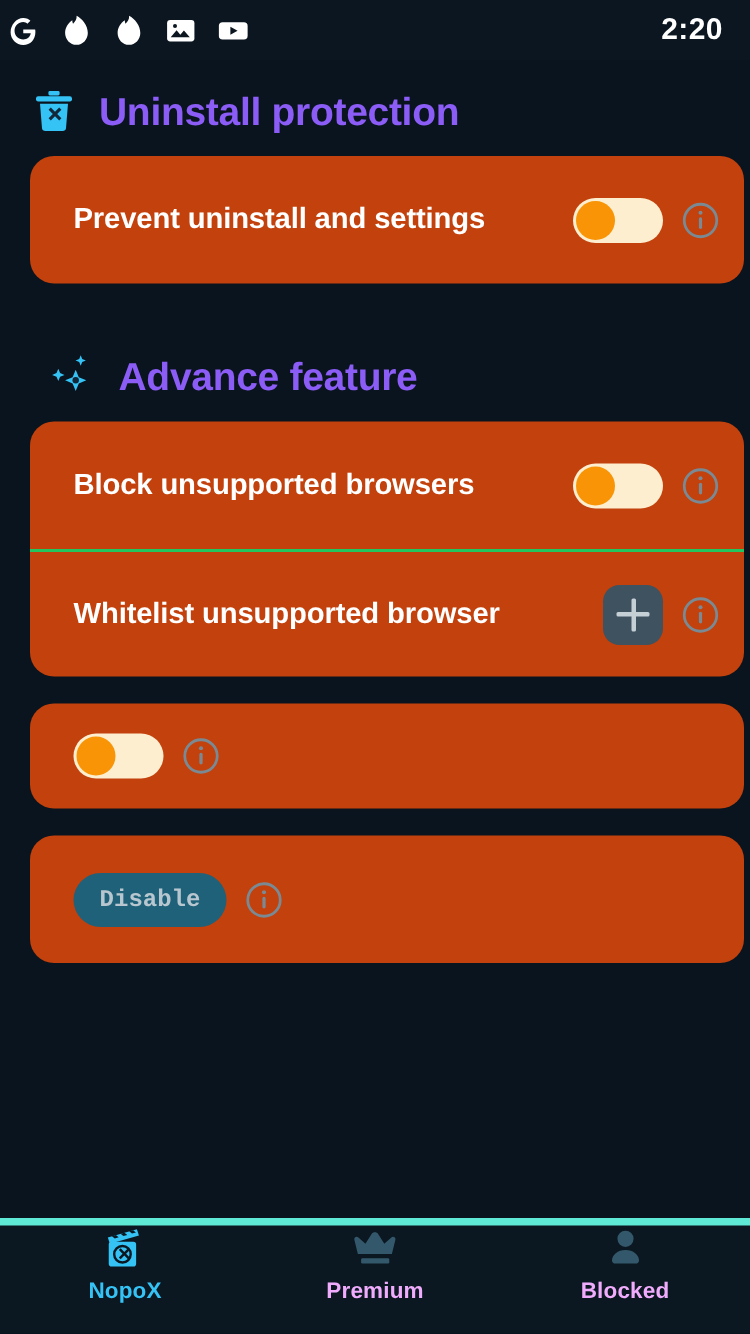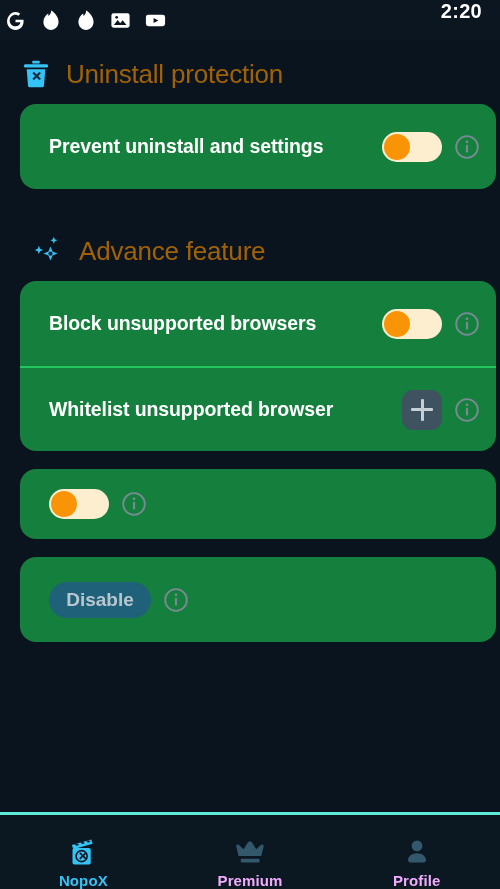--- a/index.html
+++ b/index.html
@@ -14,20 +14,21 @@
     background: #0a141e;
     font-family: "Liberation Sans", sans-serif;
     color: #ffffff;
     position: relative;
   }
 
   
   .statusbar {
     height: 40px;
     display: flex;
+    align-items: center;
     padding: 0 18px 0 4px;
     background: #0b1620;
   }
   .status-icons {
     display: flex;
     align-items: center;
     gap: 12px;
   }
   .status-icon {
     width: 23px;
@@ -60,29 +61,29 @@
     padding: 18px 20px 14px 20px;
   }
   .section-head.second { padding-top: 28px; padding-left: 33px; }
   .section-icon {
     width: 32px;
     height: 32px;
     flex: none;
   }
   .section-title {
     font-size: 26px;
-    font-weight: normal;
-    color: #a16207;
+    font-weight: bold;
+    color: #8b5cf6;
     letter-spacing: -0.2px;
   }
 
   
   .card {
     margin: 0 4px 18px 20px;
-    background: #15803d;
+    background: #c2410c;
     border-radius: 16px;
     overflow: hidden;
   }
   .card.last { margin-bottom: 0; }
 
   .row {
     display: flex;
     align-items: center;
     padding: 18px 16px 18px 29px;
     min-height: 85px;
@@ -151,46 +152,46 @@
     top: 9px; bottom: 9px; left: 18.5px; width: 3px;
   }
 
   
   .pill-btn {
     min-width: 102px;
     height: 36px;
     border-radius: 18px;
     background: #1e6179;
     color: #b8c7cf;
-    font-size: 19px;
+    font-size: 16px;
     font-weight: bold;
     border: none;
     cursor: pointer;
-    font-family: Liberation Sans, sans-serif;
+    font-family: Liberation Mono, monospace;
     display: flex;
     align-items: center;
     justify-content: center;
   }
 
   
   .info-icon {
     width: 26px;
     height: 26px;
     flex: none;
   }
 
   
   .bottomnav {
     position: absolute;
     left: 0; right: 0; bottom: 0;
     height: 77px;
     background: #0b1822;
-    border-top: 3px solid #5eead4;
-    display: flex;
-    align-items: flex-end;
+    border-top: 5px solid #5eead4;
+    display: flex;
+    align-items: flex-start;
   }
   .nav-item {
     flex: 1;
     display: flex;
     flex-direction: column;
     align-items: center;
     justify-content: center;
     gap: 5px;
     cursor: pointer;
   }
@@ -340,16 +341,16 @@
       <rect x="4.6" y="17.4" width="15" height="2.9" rx="0.7" fill="#34586b"></rect>
     </svg>
     <div class="nav-label">Premium</div>
   </div>
 
   <div class="nav-item">
     <svg class="nav-ico" viewBox="0 0 24 24">
       <circle cx="12" cy="7.1" r="4.3" fill="#34586b"></circle>
       <path fill="#34586b" d="M12 13c-4.1 0-7.2 2.6-7.2 5.6 0 1 .8 1.7 1.8 1.7h10.8c1 0 1.8-.7 1.8-1.7 0-3-3.1-5.6-7.2-5.6z"></path>
     </svg>
-    <div class="nav-label">Profile</div>
+    <div class="nav-label">Blocked</div>
   </div>
 
 </div>
 
 </body></html>

